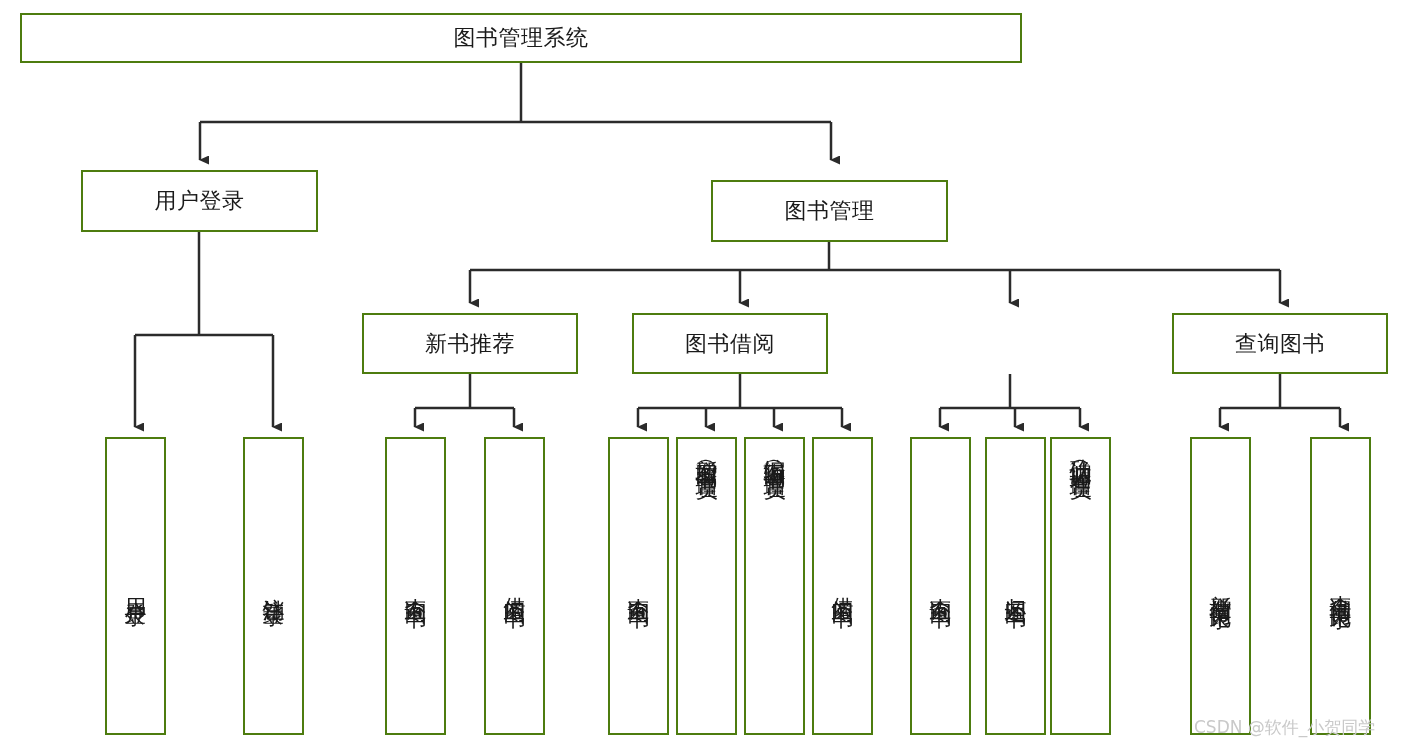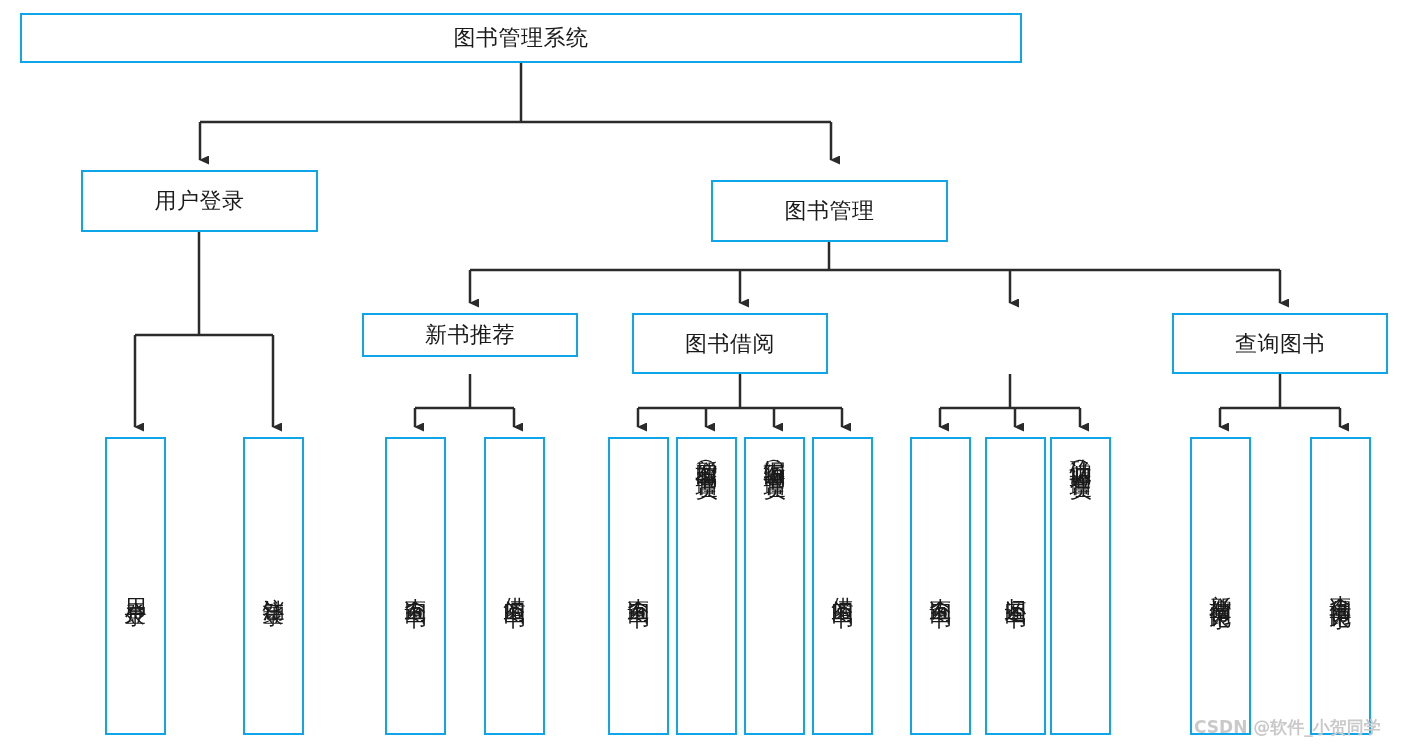--- a/index.html
+++ b/index.html
@@ -24,21 +24,21 @@
     left: 0;
     top: 0;
     width: 1405px;
     height: 747px;
     pointer-events: none;
   }
   .node {
     position: absolute;
     box-sizing: border-box;
     background: #ffffff;
-    border: 2px solid #0ea5e9;
+    border: 2px solid #4d7c0f;
     display: flex;
     align-items: center;
     justify-content: center;
     color: #1a1a1a;
     z-index: 2;
   }
   .node .label {
     display: block;
     line-height: 1.18;
     letter-spacing: 0.5px;
@@ -64,21 +64,20 @@
     align-items: center;
     padding-top: 0;
   }
   .watermark {
     position: absolute;
     color: #c9c9c9;
     font-size: 17px;
     white-space: nowrap;
     z-index: 5;
     font-family: "DejaVu Sans", "Liberation Sans", sans-serif;
-    font-weight: bold;
   }
 </style>
 </head>
 <body>
 
 <div id="diagram-root">
 
   <svg class="connectors" viewBox="0 0 1405 747">
     <defs>
       <marker id="arrowhead" markerWidth="9" markerHeight="10" refX="4.5" refY="9" orient="auto" markerUnits="userSpaceOnUse">
@@ -133,21 +132,21 @@
     <span class="label">图书管理系统</span>
   </div>
 
   <div class="node horizontal" style="left:81px; top:170px; width:237px; height:62px;">
     <span class="label">用户登录</span>
   </div>
   <div class="node horizontal" style="left:711px; top:170px; width:237px; height:62px;margin-top:10px;">
     <span class="label">图书管理</span>
   </div>
 
-  <div class="node horizontal" style="left:362px; top:313px; width:216px; height:44px;">
+  <div class="node horizontal" style="left:362px; top:313px; width:216px; height:61px;">
     <span class="label">新书推荐</span>
   </div>
   <div class="node horizontal" style="left:632px; top:313px; width:196px; height:61px;">
     <span class="label">图书借阅</span>
   </div>
   <div class="node horizontal" style="left:1172px; top:313px; width:216px; height:61px;">
     <span class="label">查询图书</span>
   </div>
 
   <div class="node vertical centered" style="left:105px; top:437px; width:61px; height:298px;">

